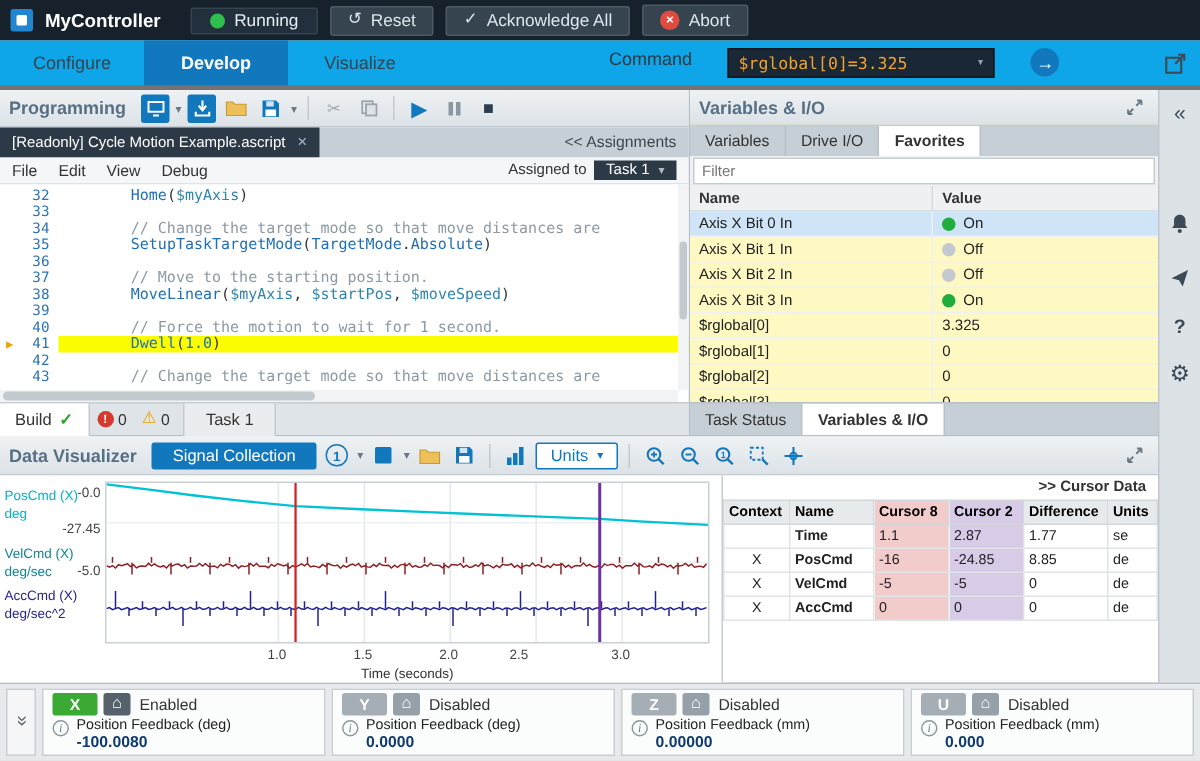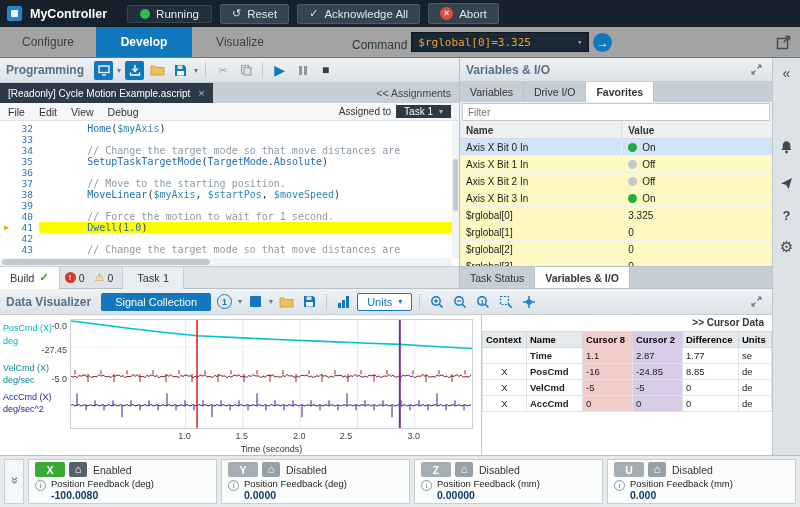--- a/index.html
+++ b/index.html
@@ -12,24 +12,24 @@
 .logo{width:15px;height:15px;background:#2186cf;border-radius:2px;position:relative;flex:0 0 15px}
 .logo::after{content:"";position:absolute;inset:4px;background:#fff;border-radius:1px}
 .app-title{color:#fff;font-size:12.5px;font-weight:bold;margin-right:12px;white-space:nowrap}
 .status-pill{display:flex;align-items:center;gap:6px;background:#22303d;border:1px solid #33434f;border-radius:2px;padding:2px 12px;color:#e6edf2;font-size:11.5px;cursor:pointer}
 .dot-green{width:10px;height:10px;border-radius:50%;background:#2fbe4e}
 .tb-btn{display:flex;align-items:center;gap:6px;background:#36444f;border:1px solid #4b5a64;border-radius:2px;color:#dde6ec;font-size:11.5px;padding:3px 11px;cursor:pointer;white-space:nowrap}
 .tb-btn .ic{font-size:11px;line-height:1}
 .abort-ic{width:13px;height:13px;border-radius:50%;background:#e04b3f;color:#fff;font-size:9px;line-height:13px;text-align:center;font-weight:bold}
 
 
-.navbar{height:38px;flex:0 0 30px;background:#a3a3a3;border-bottom:1px solid #737373;display:flex;align-items:center}
+.navbar{height:38px;flex:0 0 30px;background:#0ea5e9;border-bottom:3px solid #737373;display:flex;align-items:center}
 .nav-tab{width:96px;height:30px;display:flex;align-items:center;justify-content:center;font-size:12px;color:#38444c;cursor:pointer}
 .nav-tab.active{background:#1278bd;color:#fff;font-weight:bold}
-.cmd-group{display:flex;align-items:flex-end;gap:4px;margin-left:64px}
+.cmd-group{display:flex;align-items:flex-start;gap:24px;margin-left:118px}
 .cmd-label{font-size:12px;color:#2e3940}
 .cmd-input{width:178px;height:20px;background:#1a2735;border:1px solid #0c1520;color:#f0a22e;font-family:"DejaVu Sans Mono",monospace;font-size:11px;display:flex;align-items:center;justify-content:space-between;padding:0 6px;cursor:text}
 .cmd-caret{color:#8fa0ad;font-size:9px}
 .cmd-run{width:19px;height:19px;border-radius:50%;background:#1278bd;color:#fff;display:flex;align-items:center;justify-content:center;font-size:12px;font-weight:bold;cursor:pointer}
 .ext-btn{margin-left:auto;margin-right:9px;cursor:pointer;display:flex;align-items:center}
 
 
 .mid{flex:1;display:flex;min-height:0}
 .left-col{flex:1;display:flex;flex-direction:column;min-width:0}
 .top-row{height:231px;flex:0 0 231px;display:flex;border-bottom:1px solid #b7bfc6}

